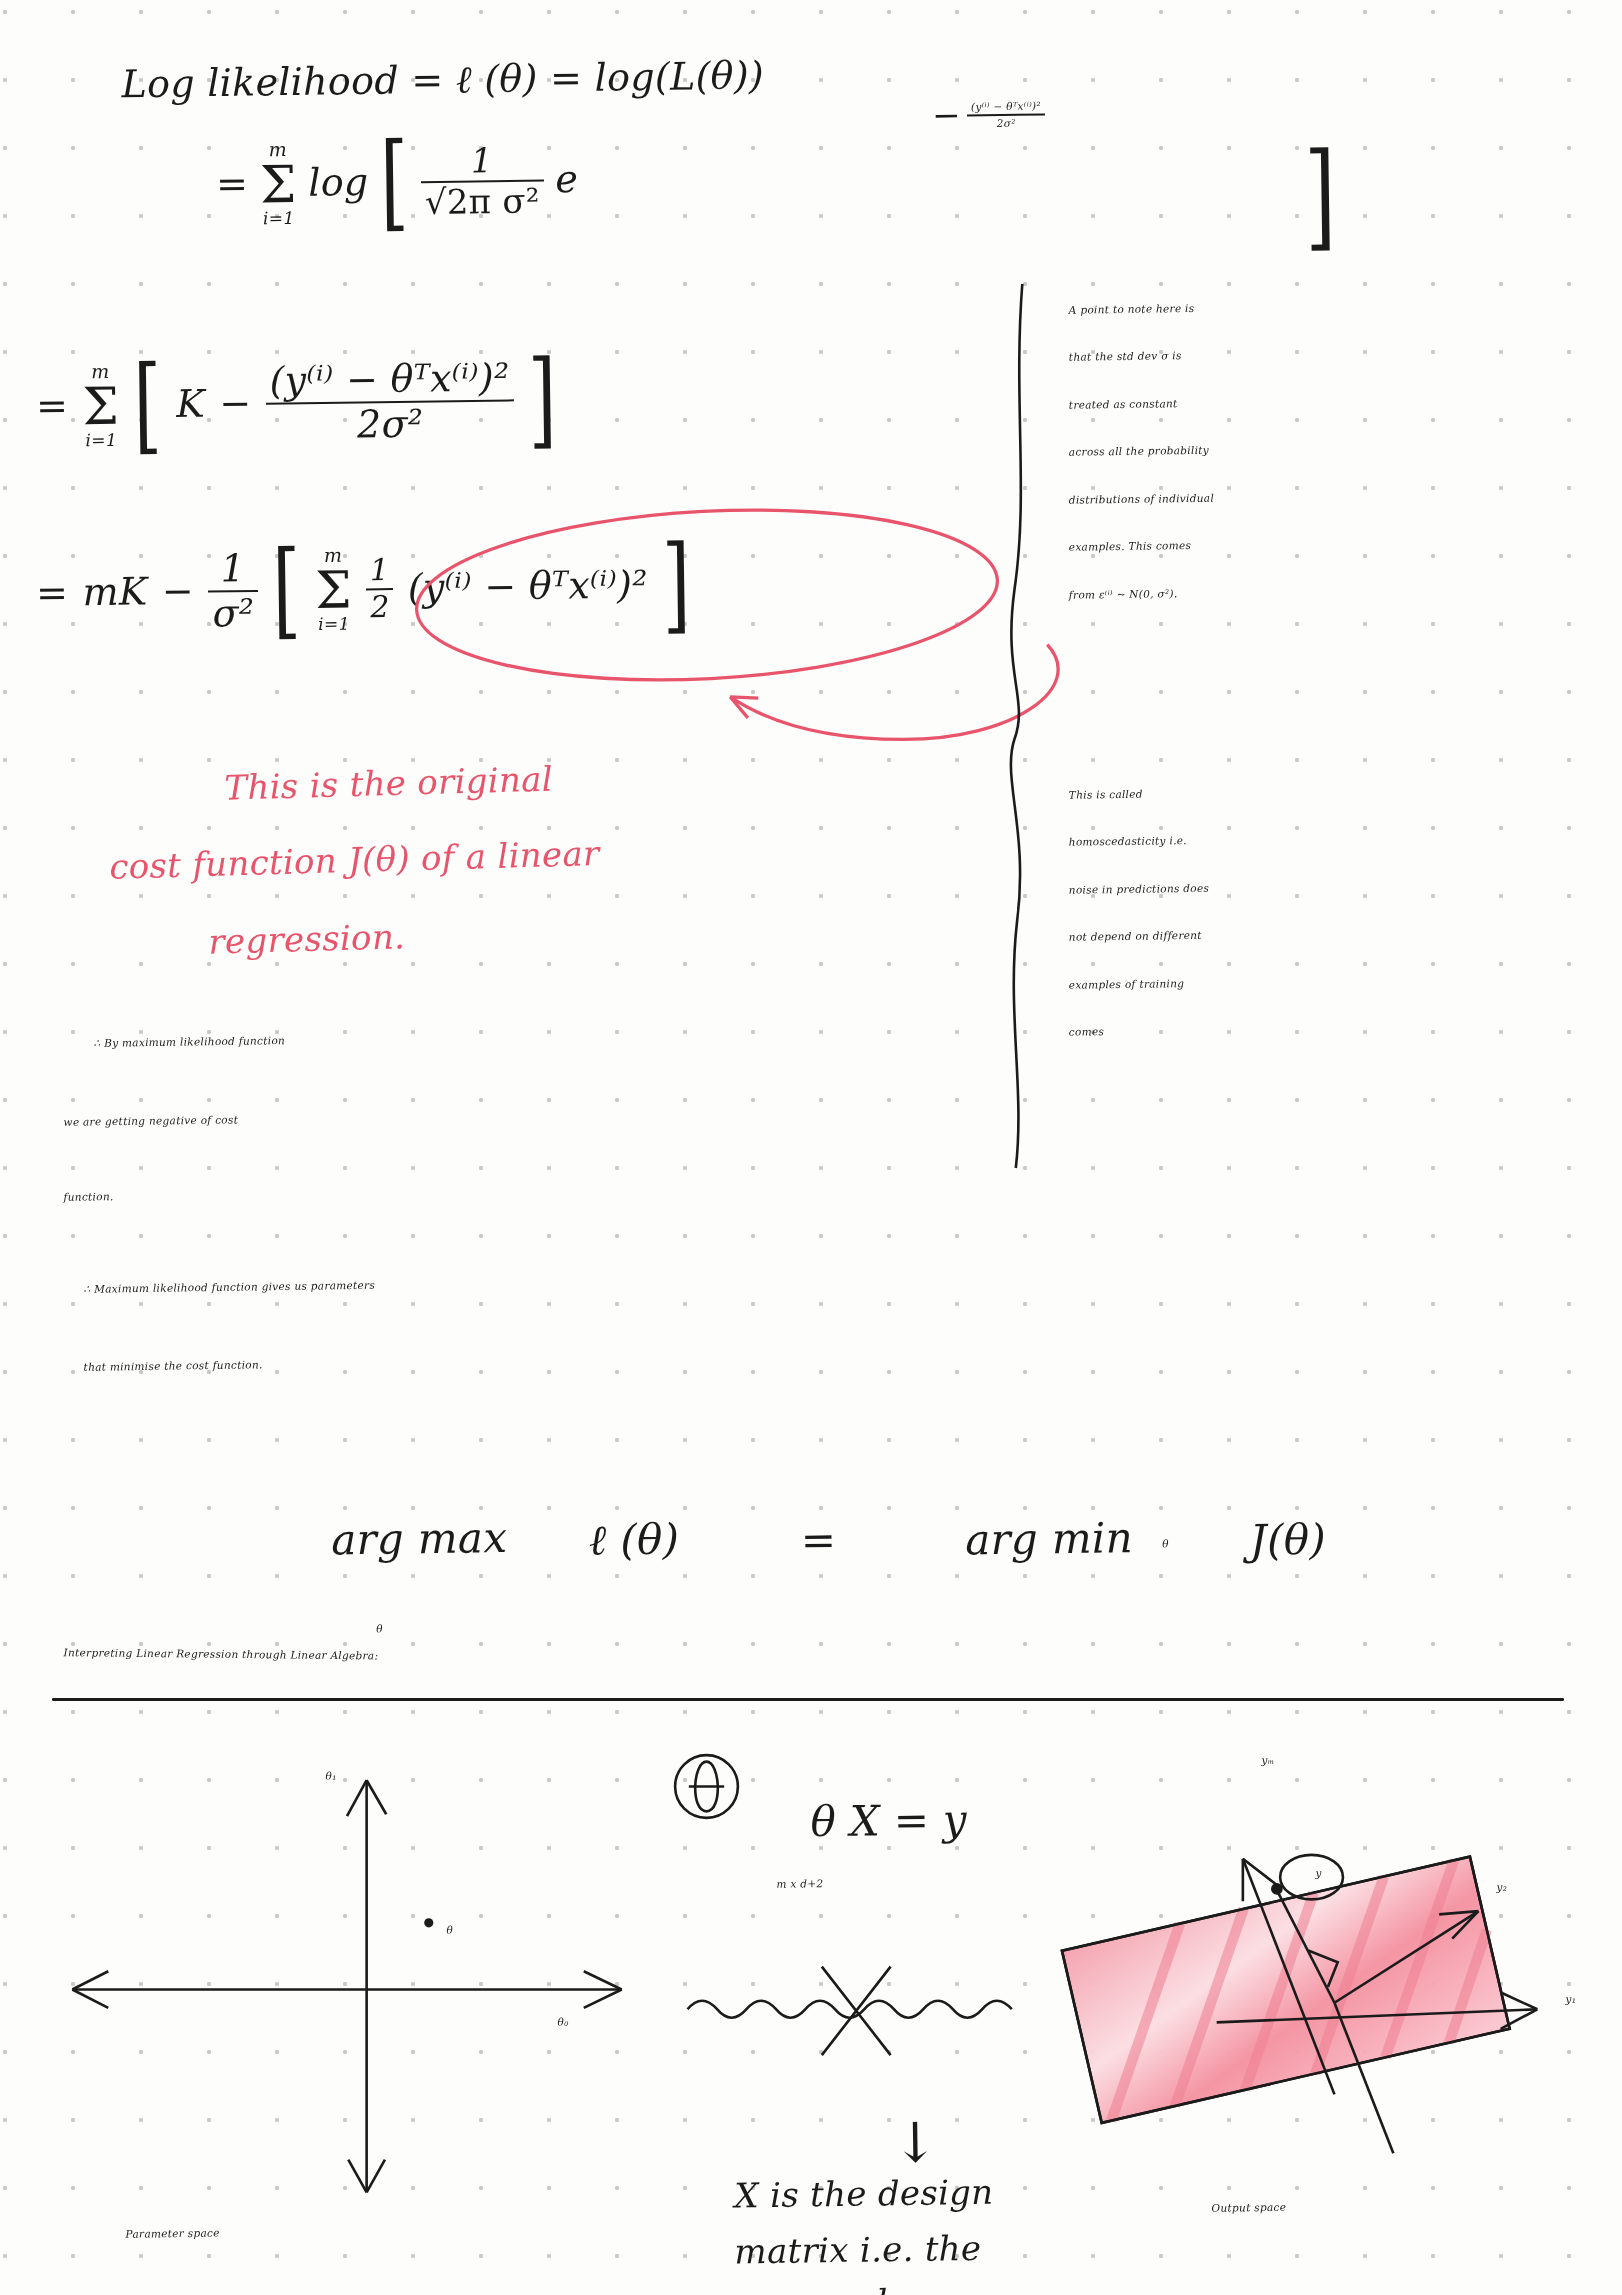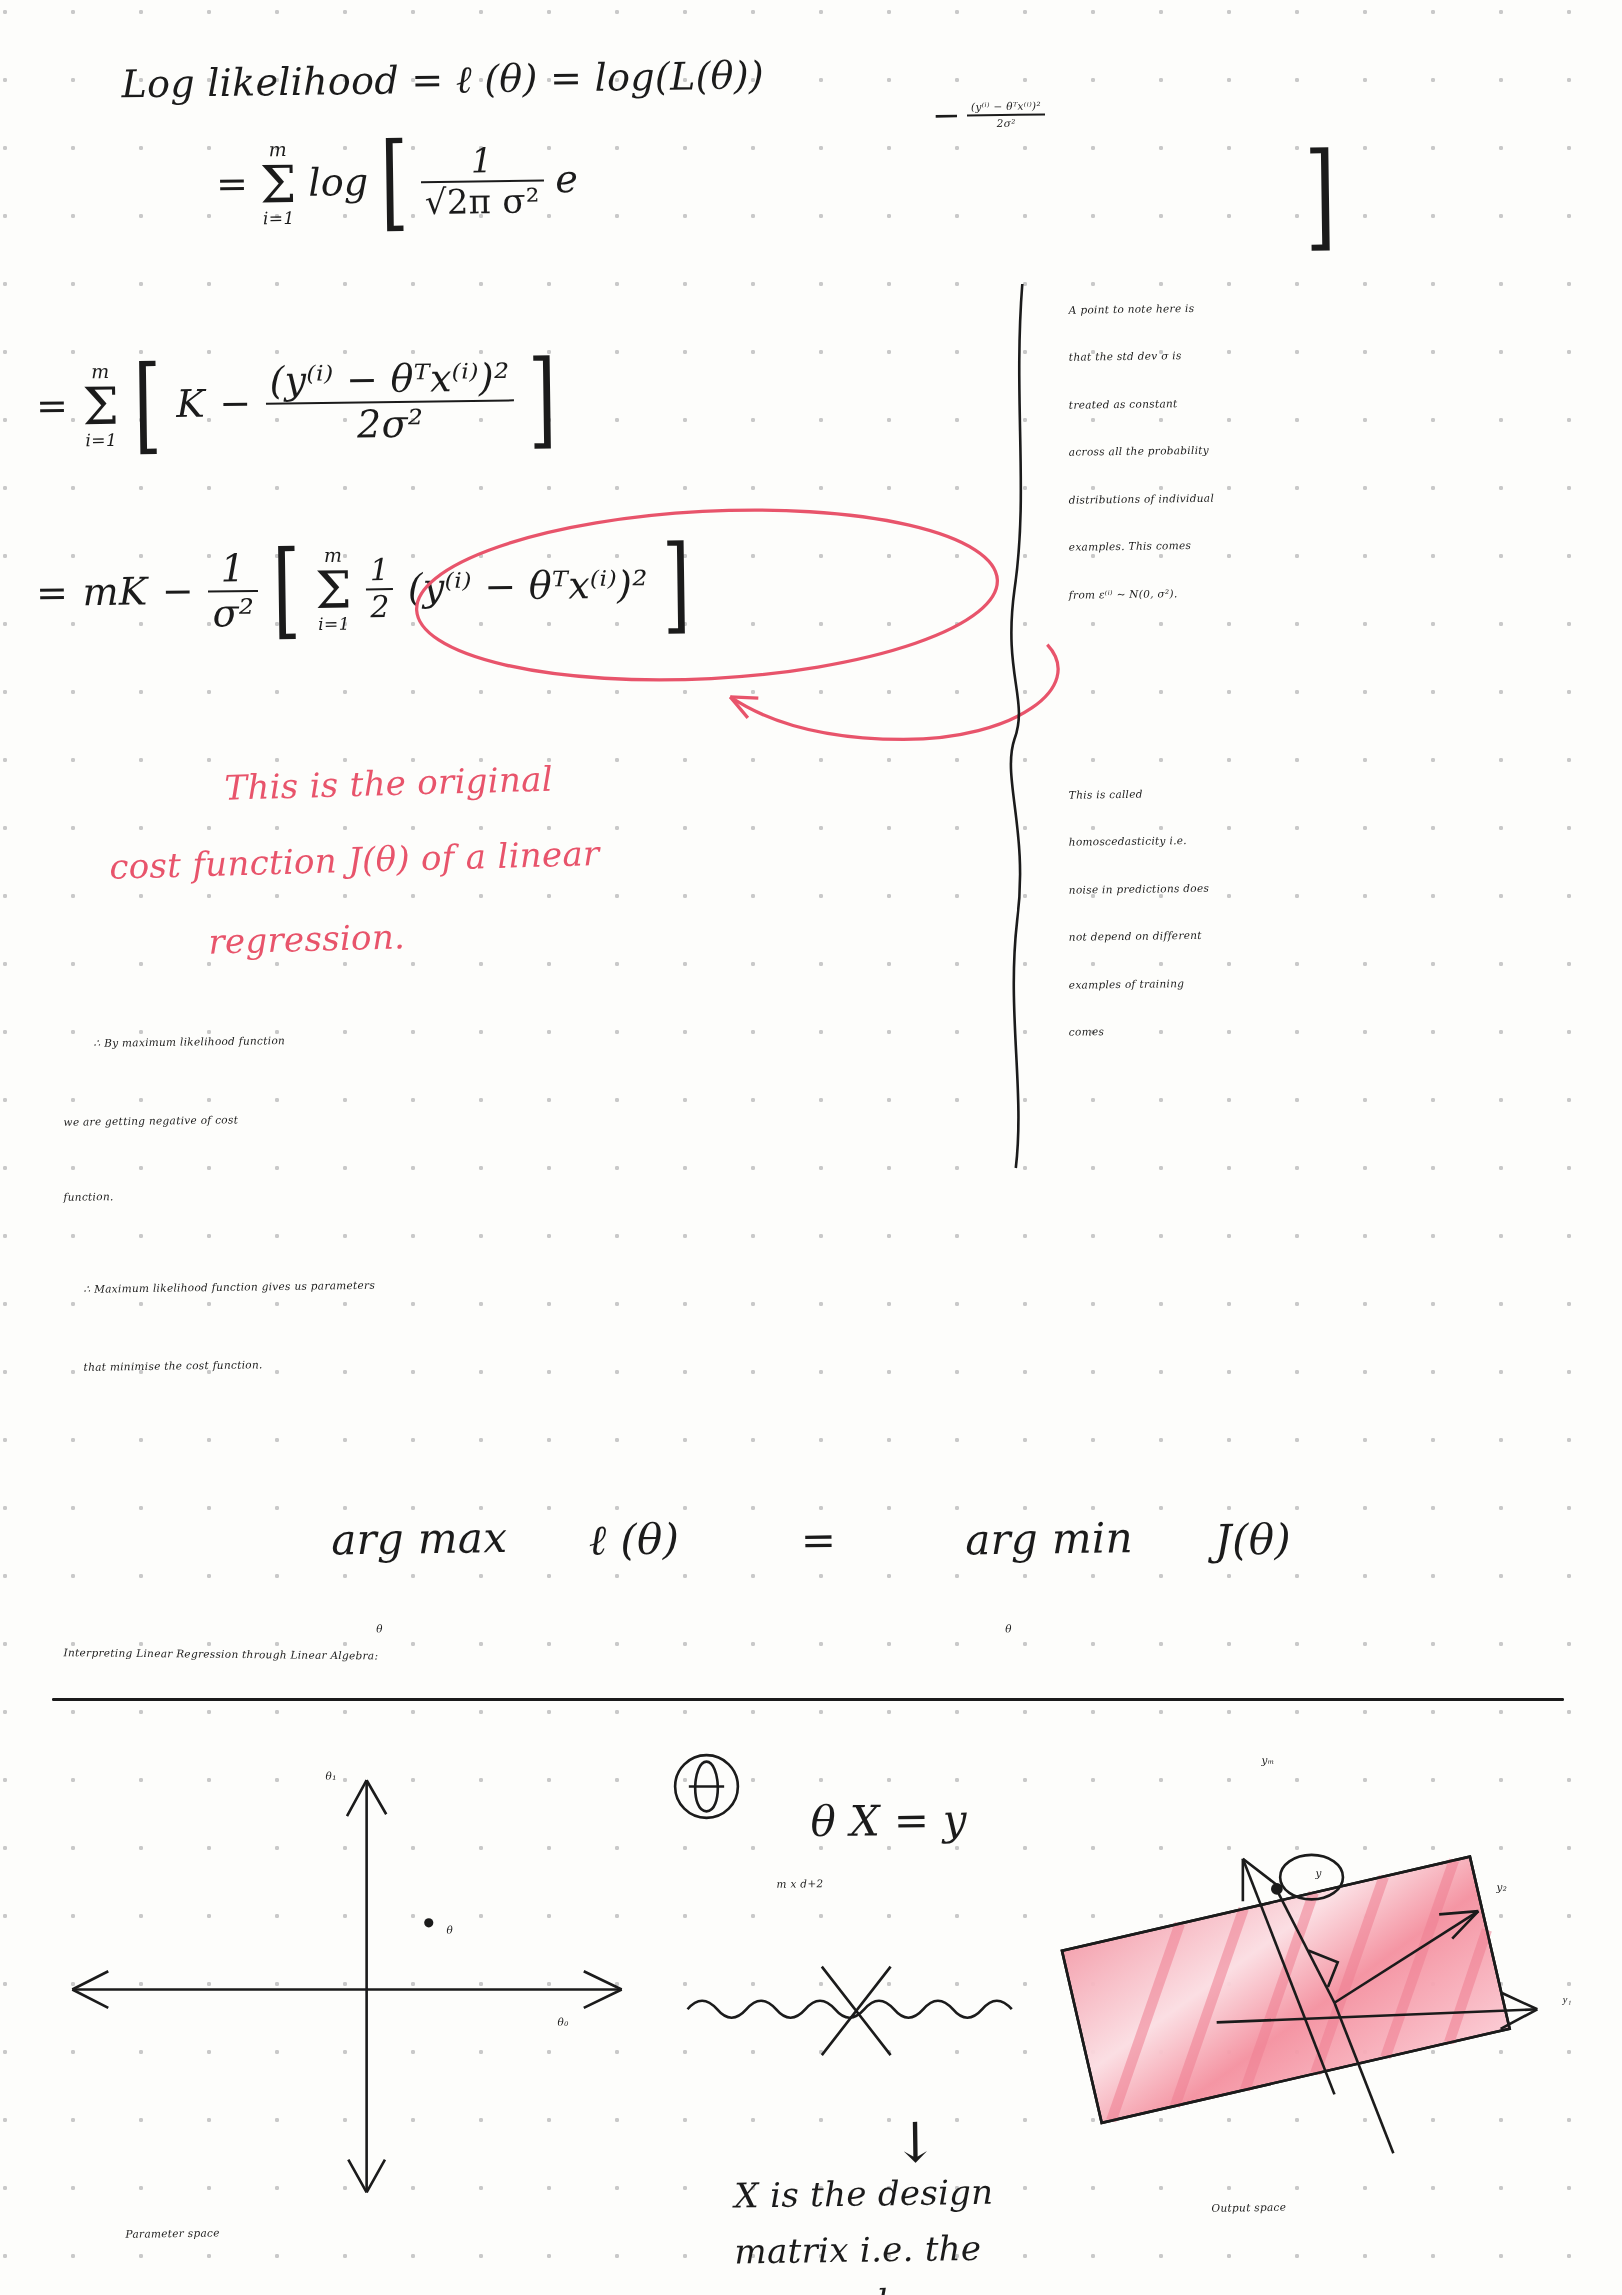--- a/index.html
+++ b/index.html
@@ -268,21 +268,21 @@
       <div class="ink hw f48" style="position:relative; margin-top:5.2px;">
         <span>θ</span>
       </div>
     </div>
     <div class="ink hw f64" style="position:relative;">
       <span>ℓ (θ)</span>
     </div>
     <div class="ink hw f64" style="position:relative; margin-left:39px;">
       <span>=</span>
     </div>
-    <div style="display:flex; flex-direction:column; align-items:center; margin-left:19.6px;">
+    <div style="display:flex; align-items:center; margin-left:19.6px;">
       <div class="ink hw f64" style="position:relative;">
         <span>arg min</span>
       </div>
       <div class="ink hw f48" style="position:relative; margin-top:5.2px;">
         <span>θ</span>
       </div>
     </div>
     <div class="ink hw f64" style="position:relative;">
       <span>J(θ)</span>
     </div>
@@ -395,21 +395,21 @@
   </svg>
   <div class="ink hw f56" style="left:1247px; top:1744px;">
     <span>yₘ</span>
   </div>
   <div class="ink hw f56" style="left:1301px; top:1857px;">
     <span>y</span>
   </div>
   <div class="ink hw f56" style="left:1482px; top:1871px;">
     <span>y₂</span>
   </div>
-  <div class="ink hw f56" style="left:1551px; top:1983px;font-family:Liberation Serif, serif;">
+  <div class="ink hw f56" style="left:1551px; top:1983px;">
     <span>y₁</span>
   </div>
   <div class="ink hw f56" style="left:1197px; top:2192px;">
     <span>Output space</span>
   </div>
 
 </div>
 
 
 </body></html>

